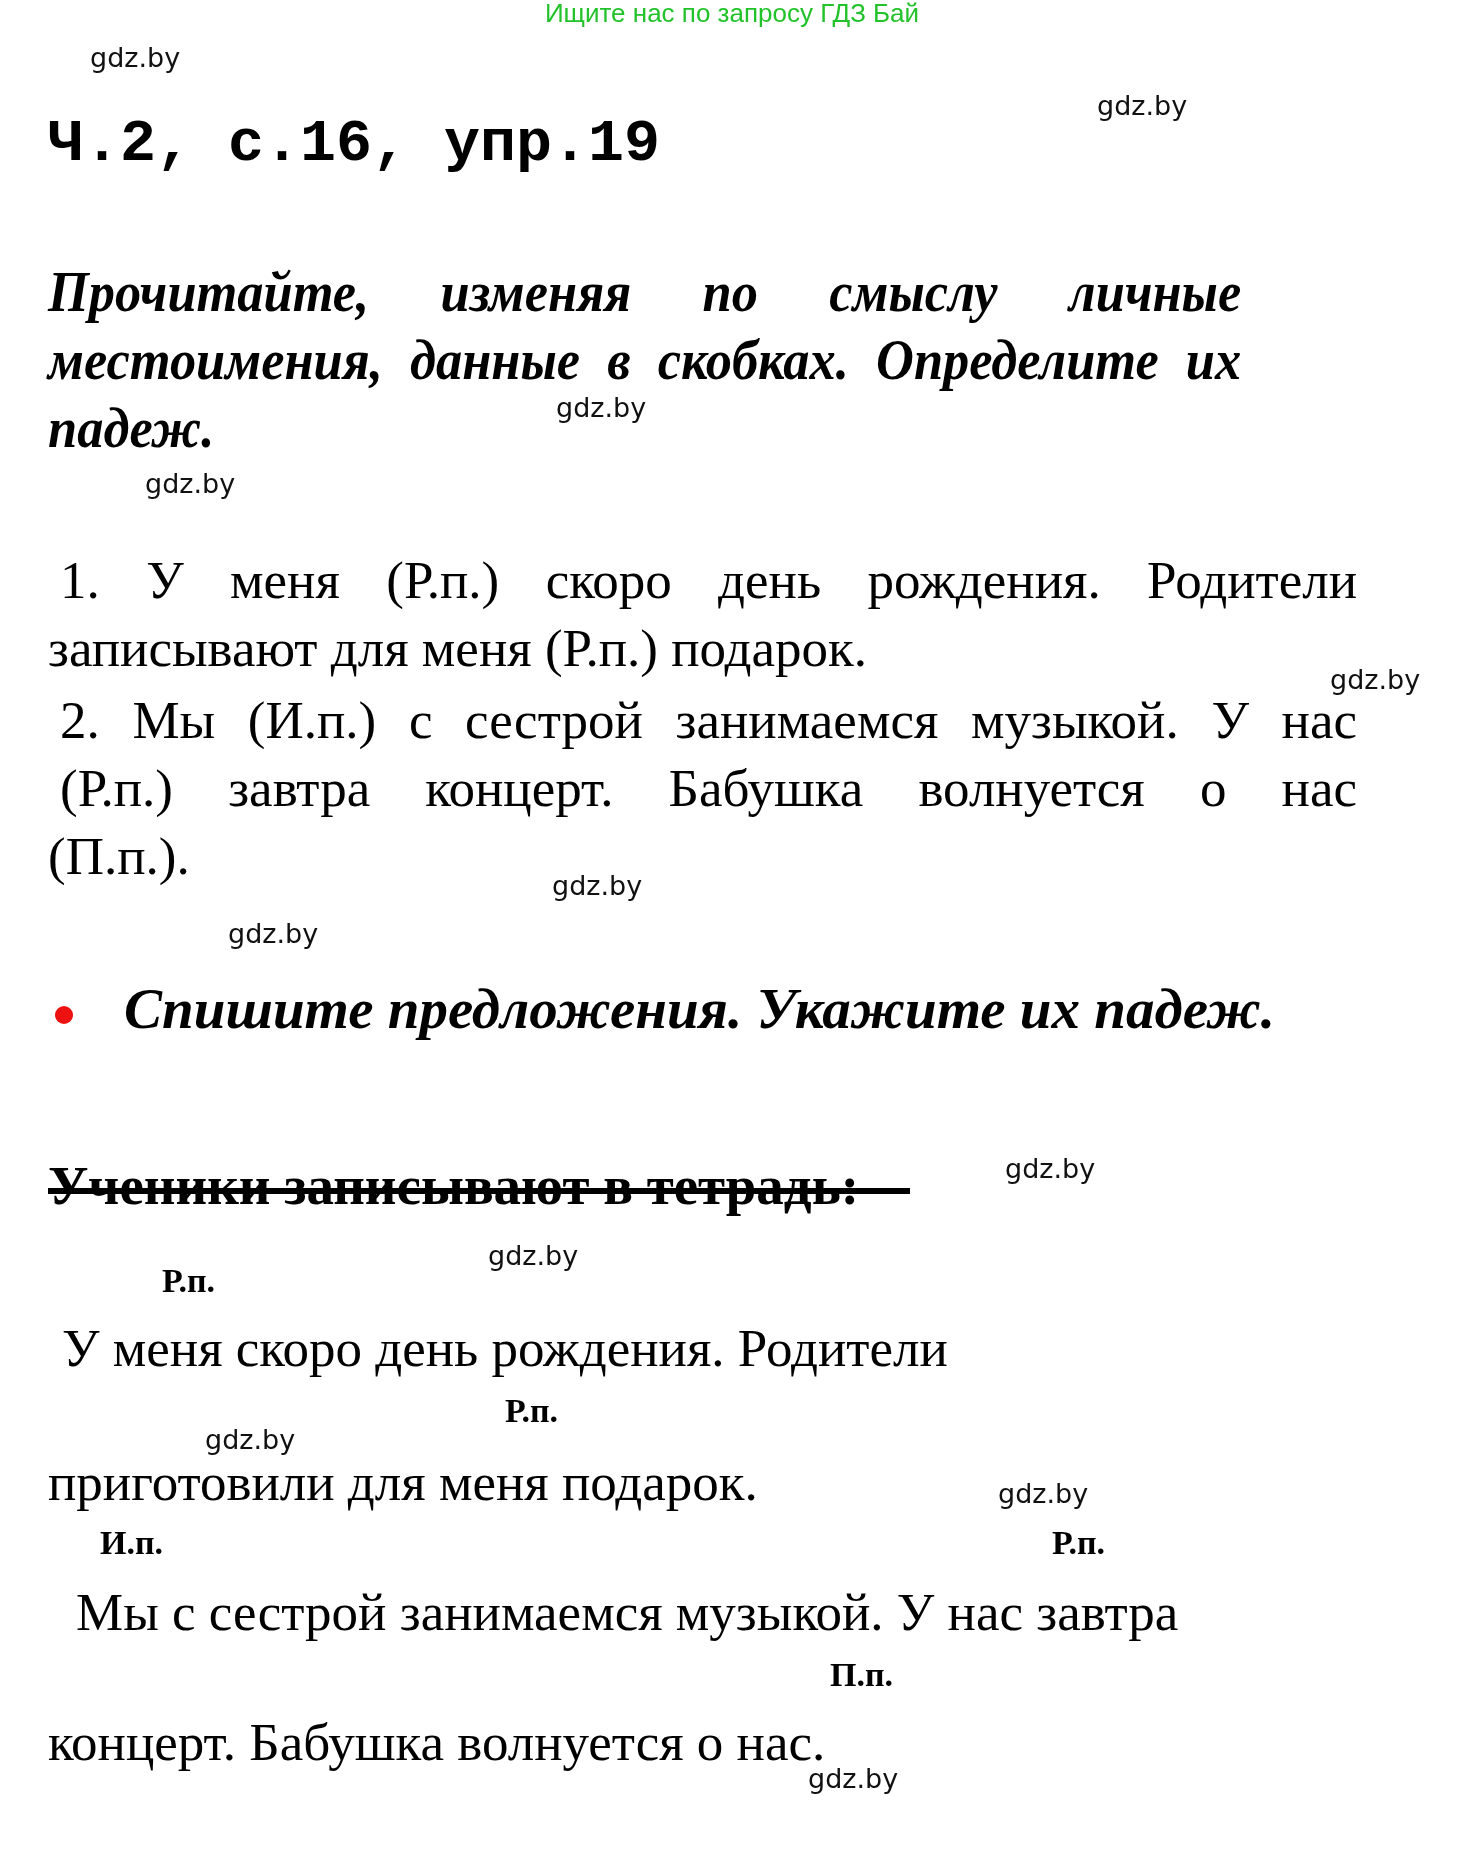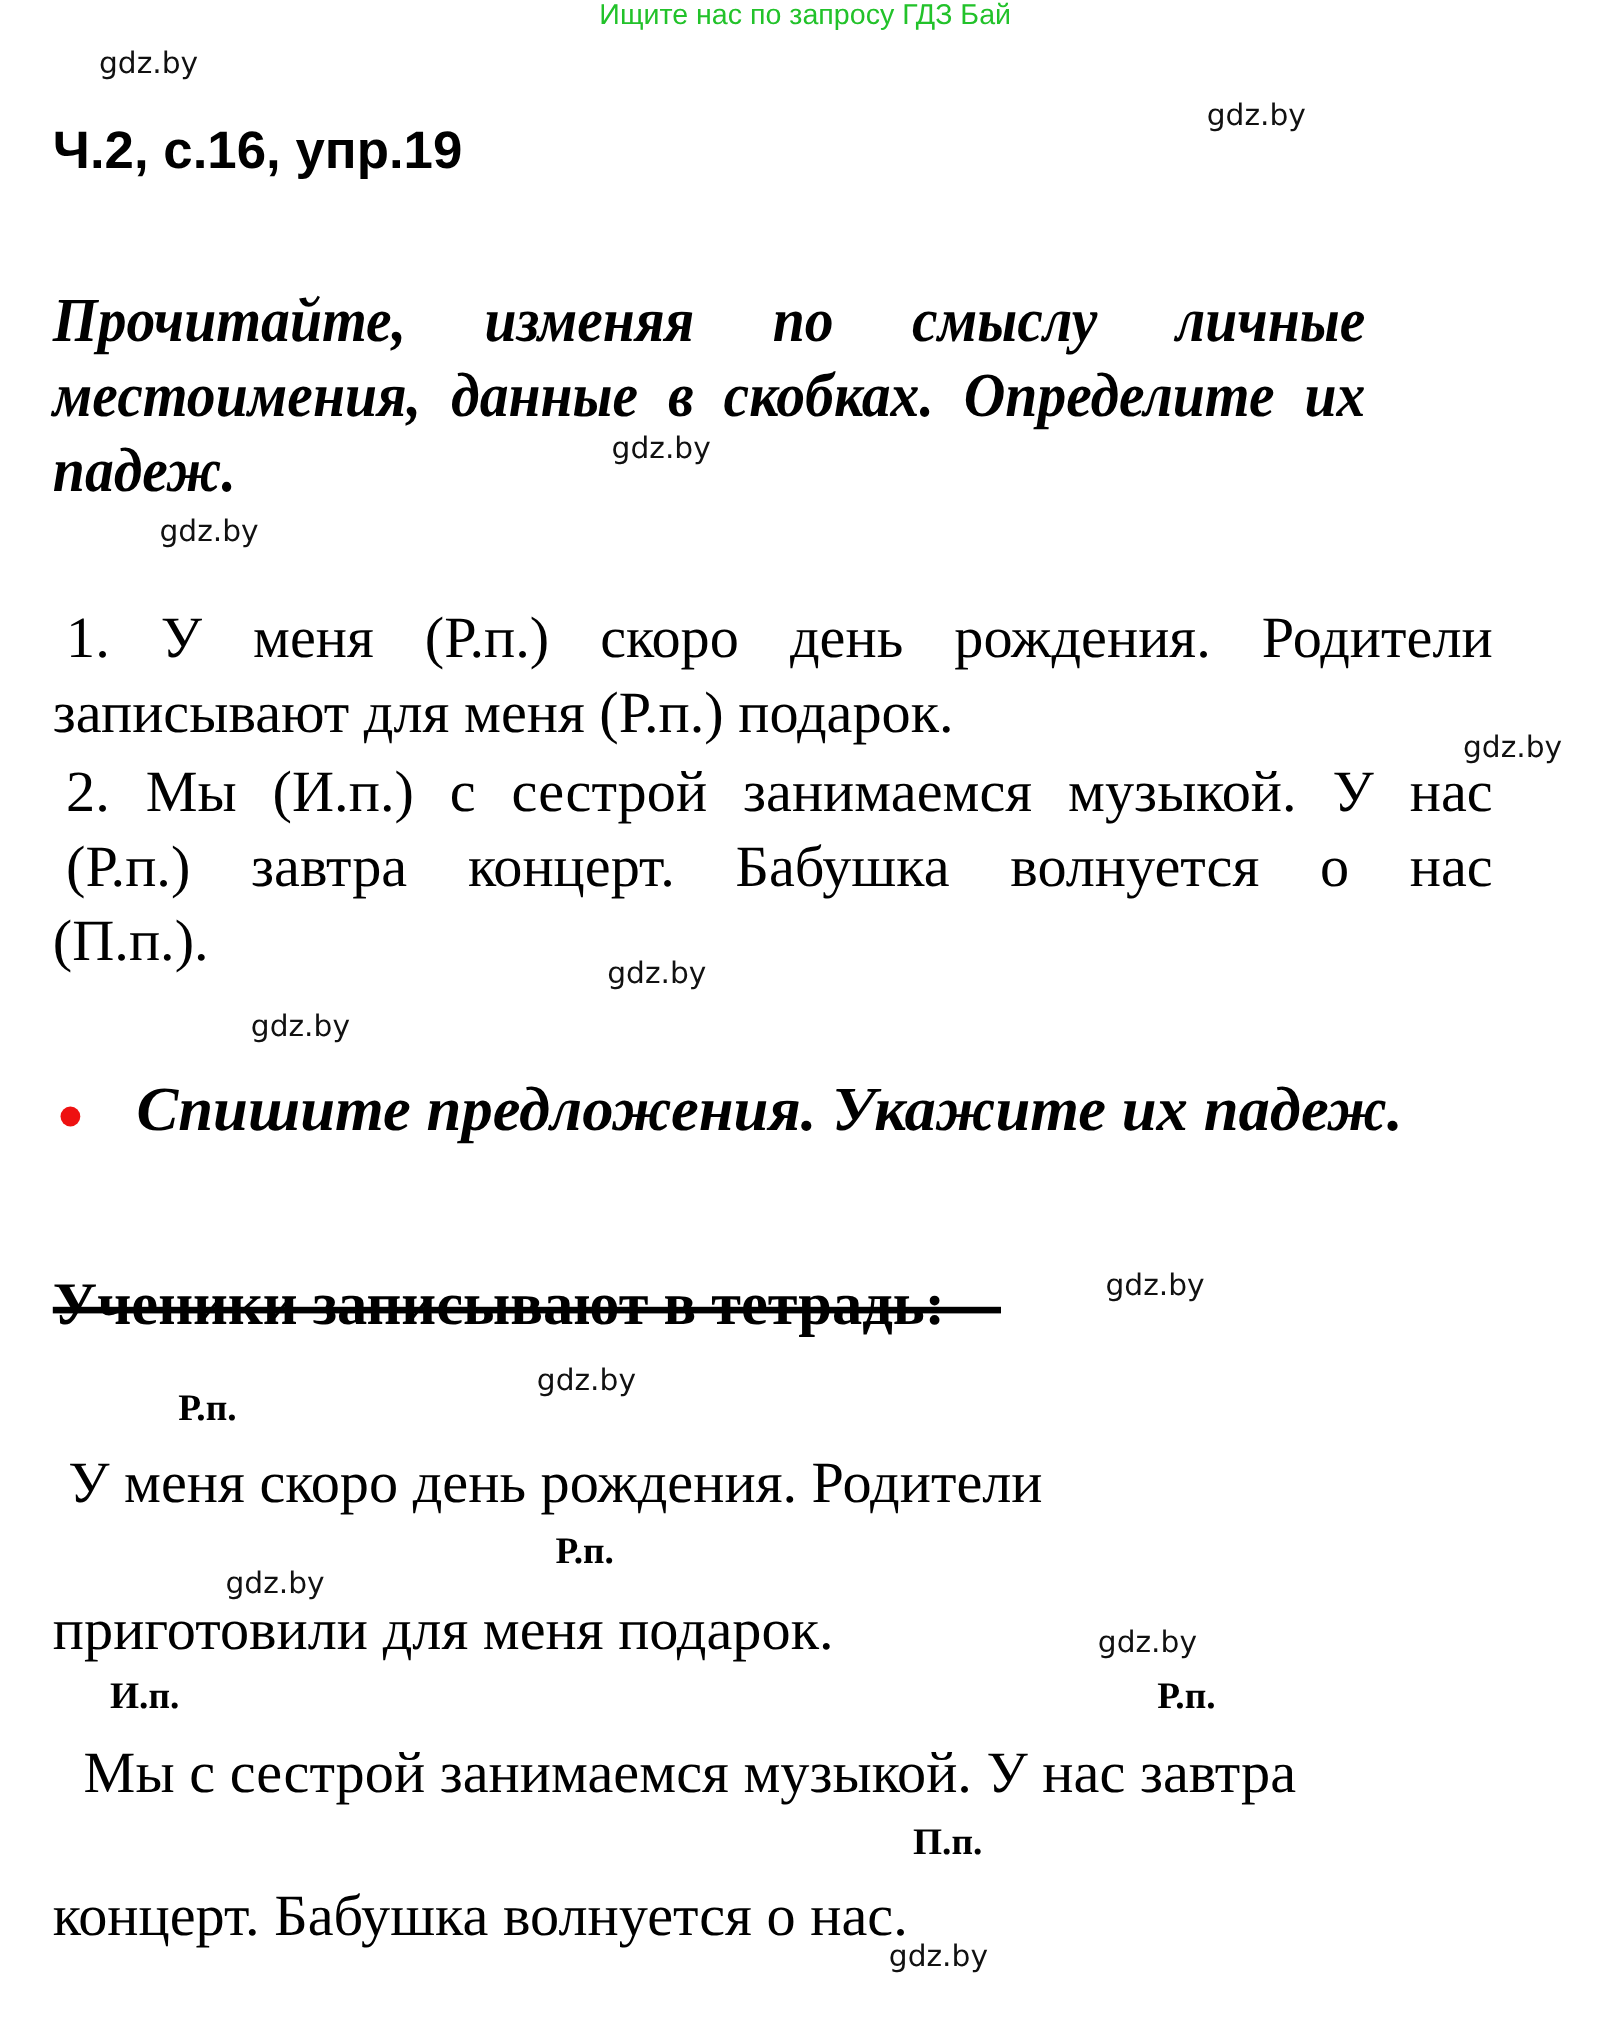--- a/index.html
+++ b/index.html
@@ -1,20 +1,20 @@
 <!DOCTYPE html>
 <html><head>
 <meta charset="utf-8">
 <style>
   html, body { margin: 0; padding: 0; background: #ffffff; }
   body { width: 1464px; height: 1851px; position: relative; overflow: hidden; color: #000; }
   .abs { position: absolute; white-space: nowrap; }
   .banner { left: 0; width: 1464px; top: -2px; text-align: center; font-family: "Liberation Sans", sans-serif; font-size: 26px; color: #22c22a; }
   .wm { font-family: "DejaVu Sans", sans-serif; font-size: 27px; color: #111; letter-spacing: 0px; }
-  .title { left: 48px; top: 110px; font-family: Liberation Sans, sans-serif; font-weight: bold; font-size: 48px; }
+  .title { left: 48px; top: 110px; font-family: Liberation Mono, monospace; font-weight: bold; font-size: 60px; }
   .instr { left: 48px; width: 1297px; font-family: "Liberation Serif", serif; font-weight: bold; font-style: italic; font-size: 57px; line-height: 68px; text-align: justify; text-align-last: justify; white-space: normal; transform: scaleX(0.92); transform-origin: left top; }
   .instr.last { text-align-last: left; }
   .txt { left: 48px; width: 1297px; font-family: "Liberation Serif", serif; font-size: 53px; line-height: 70px; white-space: normal; }
   .just { text-align: justify; text-align-last: justify; margin-left: 12px; }
   .bullet-dot { left: 55px; top: 1006px; width: 18px; height: 18px; border-radius: 50%; background: #ee1111; }
   .bullet-text { left: 124px; top: 976px; font-family: "Liberation Serif", serif; font-weight: bold; font-style: italic; font-size: 57px; }
   .heading { left: 48px; top: 1130px; font-family: "Liberation Serif", serif; font-weight: bold; font-size: 55px; margin-top: 24px; }
   .heading-ul { left: 48px; top: 1188px; width: 862px; height: 6px; background: #000; }
   .case { font-family: "Liberation Serif", serif; font-weight: bold; font-size: 34px; }
   .ans { font-family: "Liberation Serif", serif; font-size: 53px; }

